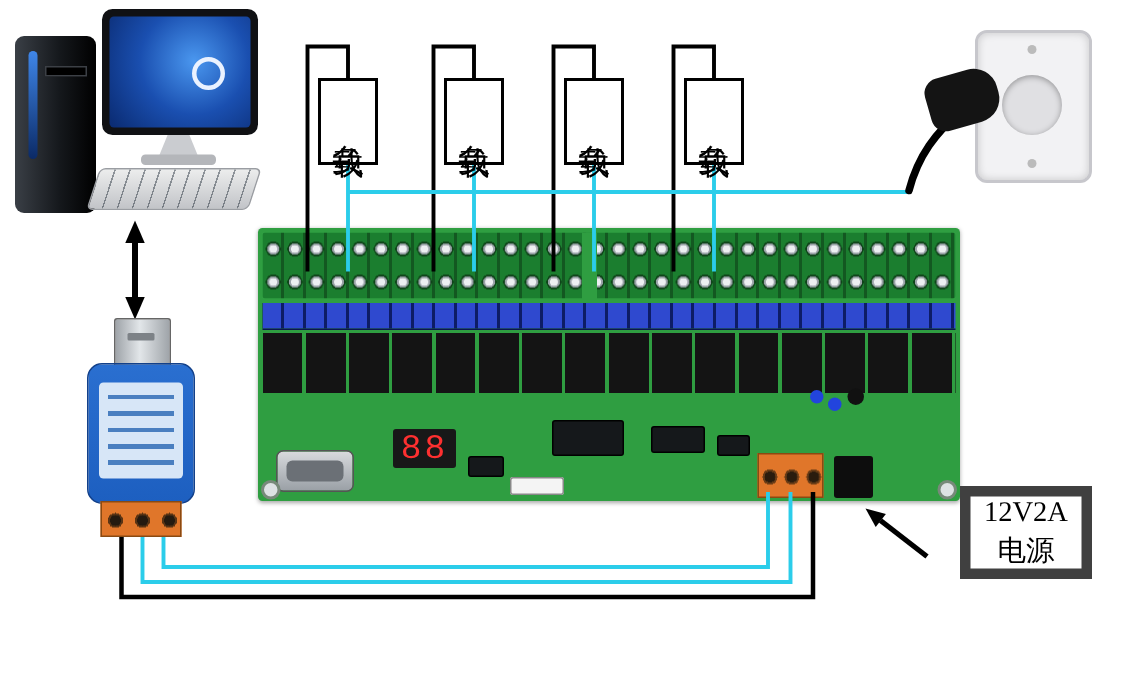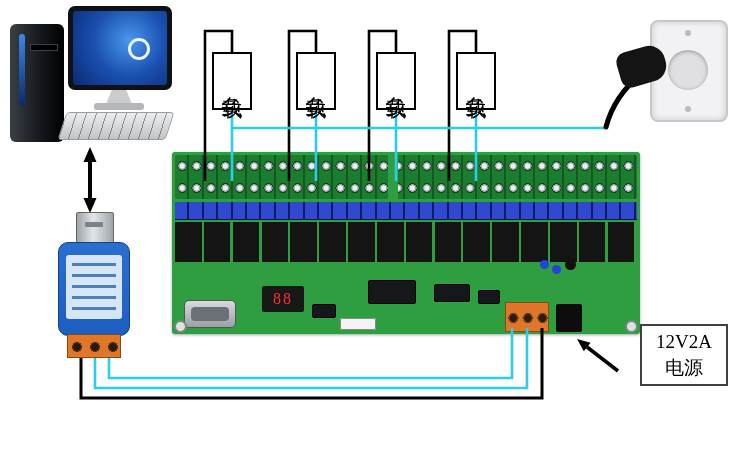--- a/index.html
+++ b/index.html
@@ -62,21 +62,21 @@
   .board-gap{position:absolute;left:216px;top:3px;width:10px;height:64px;background:var(--pcb-green,#2f9e41);}
   .blue-row{position:absolute;left:3px;top:50px;right:3px;height:17px;
           background:repeating-linear-gradient(90deg,var(--relay-blue,#2f49cf) 0 12.4px,#0d1c66 12.4px 14.4px);
           border-bottom:1px solid #0a1550;}
   .relay-row{position:absolute;left:3px;top:70px;right:3px;height:40px;
           background:repeating-linear-gradient(90deg,#141414 0 26.6px,var(--pcb-green,#2f9e41) 26.6px 28.85px);}
   .db9{position:absolute;left:12px;top:148px;width:50px;height:26px;border:1px solid #555;border-radius:5px;
        background:linear-gradient(#d8dadd,#9aa0a6);}
   .db9-inner{position:absolute;left:6px;top:6px;right:6px;bottom:6px;background:#6b7076;border-radius:4px;}
   .seg-display{position:absolute;left:90px;top:134px;width:42px;height:26px;background:#181818;border-radius:2px;
-       color:#ff3030;font-family:Liberation Serif, serif;font-size:16px;line-height:26px;text-align:center;letter-spacing:2px;}
+       color:#ff3030;font-family:Liberation Mono, monospace;font-size:23px;line-height:26px;text-align:center;letter-spacing:2px;}
   .chip{position:absolute;background:#15181b;border:1px solid #000;border-radius:2px;}
   .mcu{left:196px;top:128px;width:46px;height:22px;}
   .chip2{left:262px;top:132px;width:34px;height:16px;}
   .chip3{left:140px;top:152px;width:22px;height:12px;}
   .chip4{left:306px;top:138px;width:20px;height:12px;}
   .cap{position:absolute;border-radius:50%;}
   .cap-b1{left:368px;top:108px;width:9px;height:9px;background:#2244dd;}
   .cap-b2{left:380px;top:113px;width:9px;height:9px;background:#2244dd;}
   .cap-k{left:393px;top:107px;width:11px;height:11px;background:#111;}
   .orange-term{position:absolute;left:333px;top:150px;width:44px;height:30px;border:1px solid #8a4a12;box-sizing:border-box;
@@ -100,21 +100,21 @@
   .outlet{position:absolute;left:650px;top:20px;width:74px;height:98px;z-index:1;background:#f2f2f4;
         border:2px solid #c7c7cc;border-radius:8px;box-shadow:inset 0 0 6px rgba(0,0,0,.18);}
   .socket{position:absolute;left:16px;top:28px;width:40px;height:40px;border-radius:50%;background:#e0e0e3;
         box-shadow:inset 0 1px 4px rgba(0,0,0,.35);}
   .outlet-screw{position:absolute;left:33px;width:6px;height:6px;border-radius:50%;background:#bbb;}
   .screw-top{top:8px;} .screw-bottom{bottom:8px;}
   .plug{position:absolute;left:618px;top:48px;width:48px;height:36px;background:#141414;z-index:3;
         border-radius:10px 16px 16px 10px;transform:rotate(-16deg);}
 
   
-  .psu{position:absolute;left:640px;top:324px;width:88px;height:62px;background:#fff;border:2px solid #404040;box-sizing:border-box;
+  .psu{position:absolute;left:640px;top:324px;width:88px;height:62px;background:#fff;border:7px solid #404040;box-sizing:border-box;
         display:flex;flex-direction:column;align-items:center;justify-content:center;z-index:3;
         font-size:19px;line-height:1.35;color:#000;}
 
   
   .caption{position:absolute;left:0;right:0;top:410px;text-align:center;font-size:22px;color:#000;letter-spacing:1px;z-index:1;}
 </style>
 </head>
 <body>
 
 <div class="canvas">

